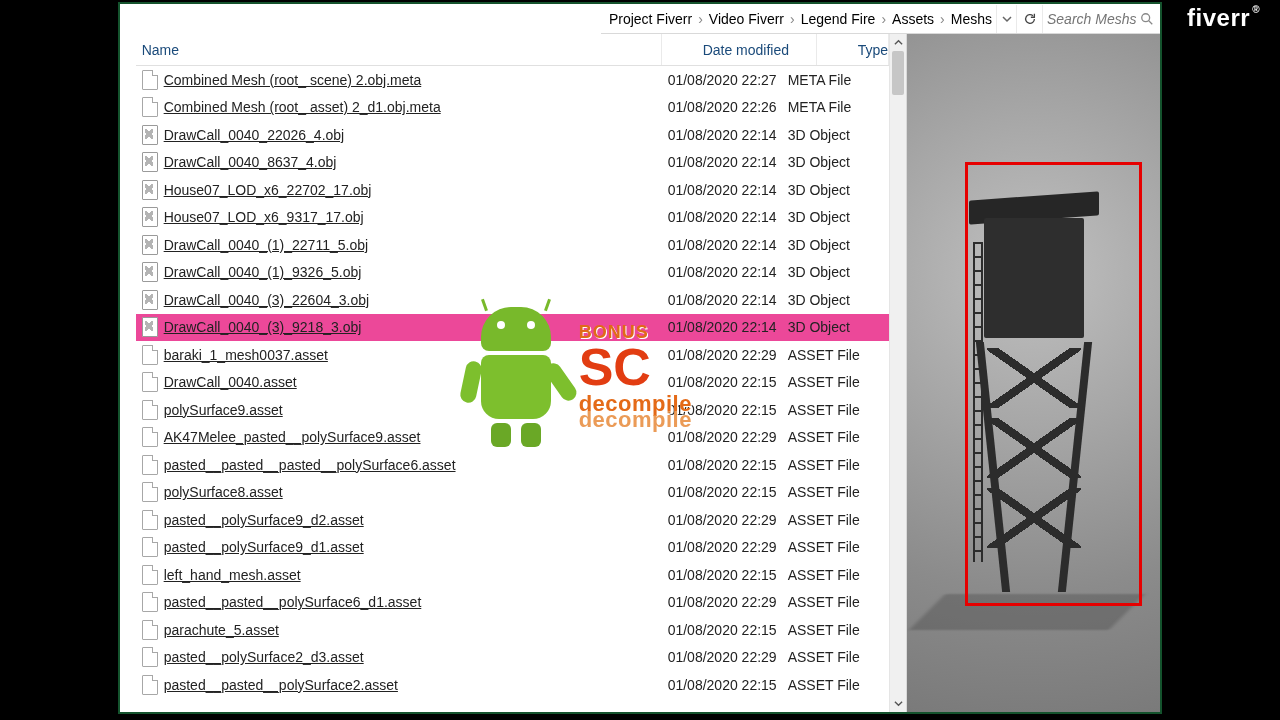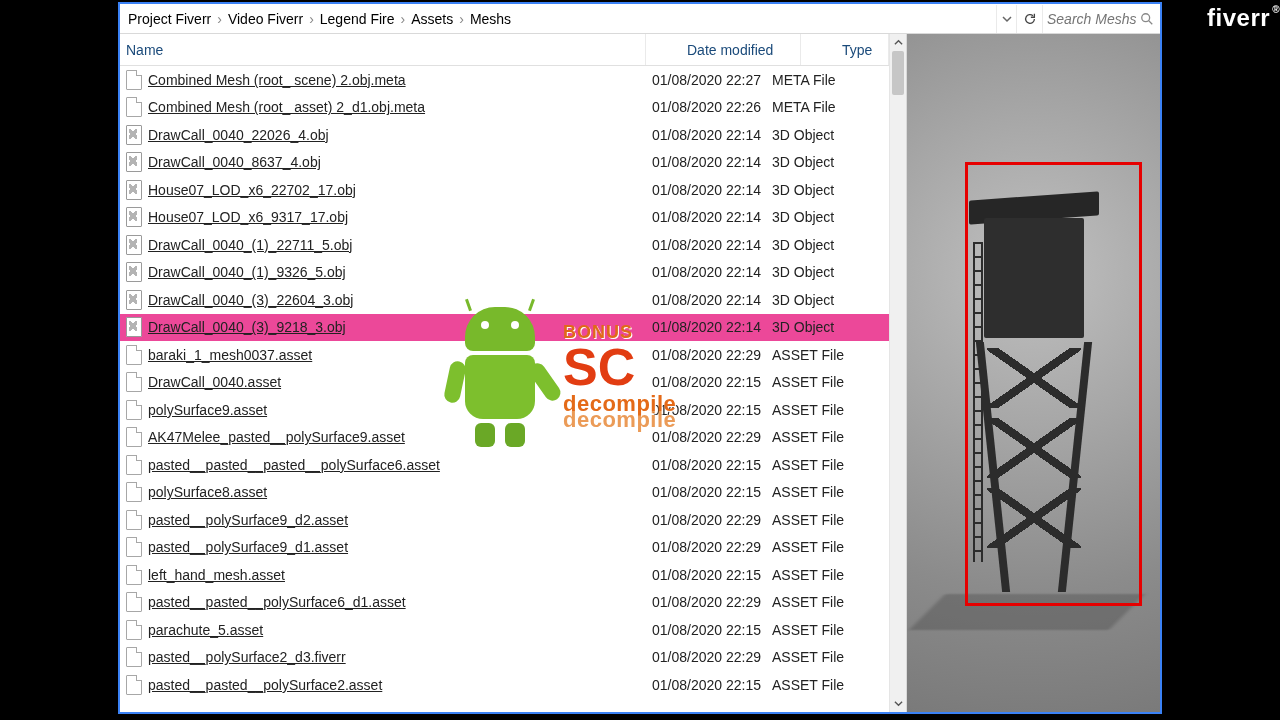--- a/index.html
+++ b/index.html
@@ -2,31 +2,31 @@
 <html><head>
 <meta charset="utf-8">
 <style>
   * { box-sizing: border-box; margin: 0; padding: 0; font-family: "Segoe UI", Tahoma, sans-serif; }
   html, body { width: 1280px; height: 720px; background: #000; overflow: hidden; }
 
   .stage { position: relative; width: 1280px; height: 720px; }
 
   
   .fiverr-logo {
-    position: absolute; top: 4px; right: 0;
+    position: absolute; top: 4px; right: 20px;
     color: #fff; font-weight: 700; font-size: 24px; letter-spacing: 0.5px;
     display: flex; align-items: flex-start;
   }
   .fiverr-logo sup { font-size: 10px; margin-left: 2px; }
 
   
   .explorer {
     position: absolute; left: 118px; top: 2px; right: 118px; bottom: 6px;
-    background: #fff; border: 2px solid #3b82f6;
-    display: flex; flex-direction: column;
+    background: #fff; border: 2px solid #14532d;
+    display: flex; flex-direction: column; align-items: flex-end;
   }
 
   
   .addr-row {
     height: 30px; border-bottom: 1px solid #d9d9d9;
     display: flex; align-items: center; font-size: 14px;
   }
   .breadcrumbs {
     flex: 1 1 auto; display: flex; align-items: center;
     padding-left: 4px; overflow: hidden; white-space: nowrap;
@@ -403,21 +403,21 @@
               <div class="cell-name">
                 <span class="ficon page"></span>
                 <span>parachute_5.asset</span>
               </div>
               <div class="cell-date">01/08/2020 22:15</div>
               <div class="cell-type">ASSET File</div>
             </div>
             <div class="row">
               <div class="cell-name">
                 <span class="ficon page"></span>
-                <span>pasted__polySurface2_d3.fiverr</span>
+                <span>pasted__polySurface2_d3.asset</span>
               </div>
               <div class="cell-date">01/08/2020 22:29</div>
               <div class="cell-type">ASSET File</div>
             </div>
             <div class="row">
               <div class="cell-name">
                 <span class="ficon page"></span>
                 <span>pasted__pasted__polySurface2.asset</span>
               </div>
               <div class="cell-date">01/08/2020 22:15</div>

